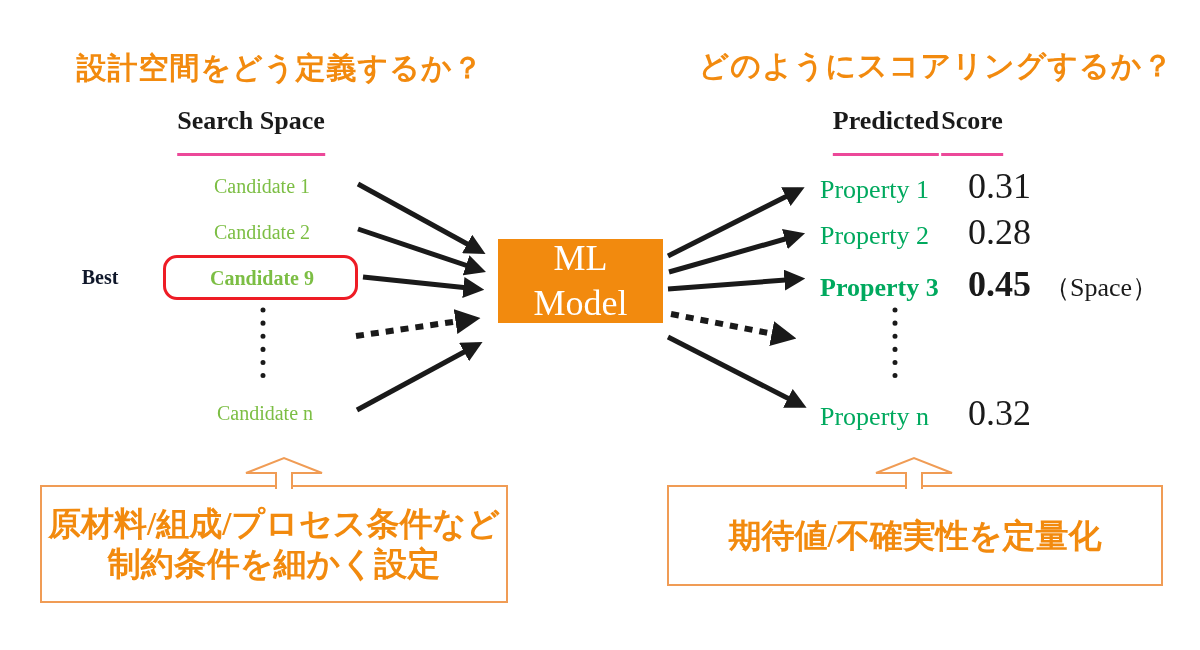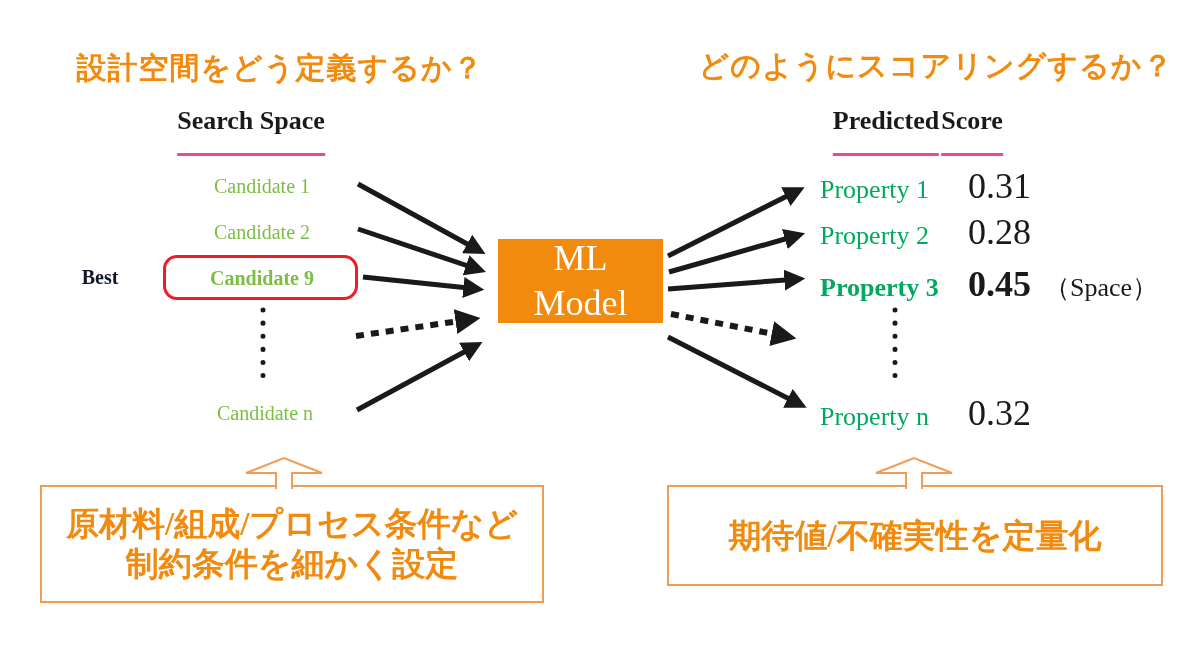--- a/index.html
+++ b/index.html
@@ -78,21 +78,21 @@
     <span class="plabel">Property 3</span>
     <span class="pscore">0.45</span>
     <span class="pnote" style="font-weight:400;">（Space）</span>
   </div>
   <div class="abs prop-row" style="top:413px;">
     <span class="plabel">Property n</span>
     <span class="pscore">0.32</span>
     <span class="pnote"></span>
   </div>
 
-  <div class="abs callout z1" style="left:40px;top:485px;width:504px;height:118px;">
+  <div class="abs callout z1" style="left:40px;top:485px;width:468px;height:118px;">
     <div>原材料/組成/プロセス条件など</div>
     <div>制約条件を細かく設定</div>
   </div>
   <div class="abs callout z1" style="left:667px;top:485px;width:496px;height:101px;">
     <div>期待値/不確実性を定量化</div>
   </div>
 
   <svg class="overlay" width="1200" height="650" viewBox="0 0 1200 650">
     <defs>
       <marker id="ah" viewBox="0 0 10 10" refX="7" refY="5" markerWidth="4.2" markerHeight="4.2" orient="auto">

